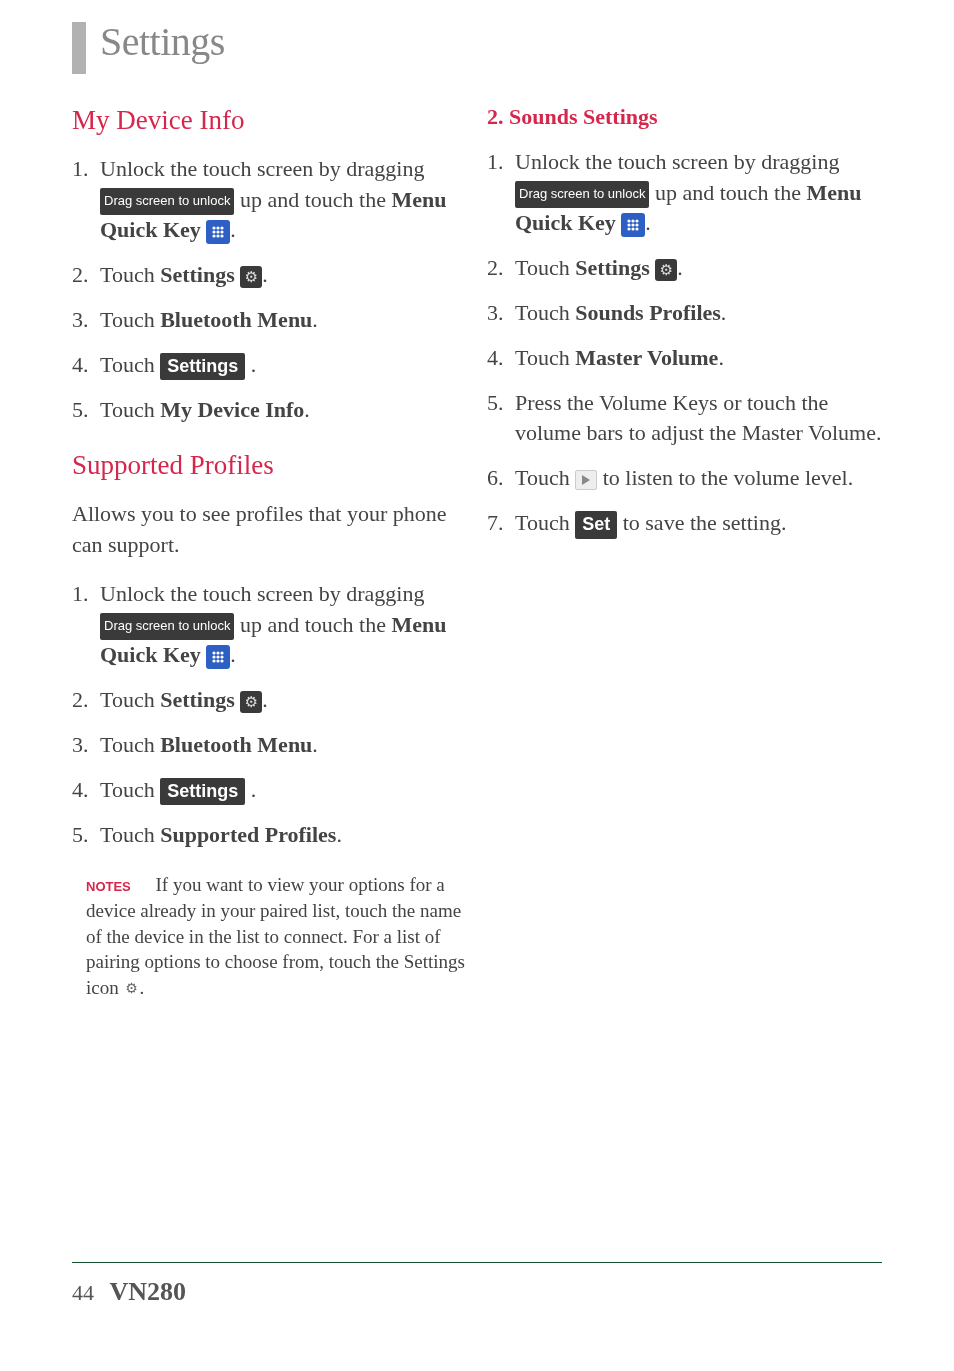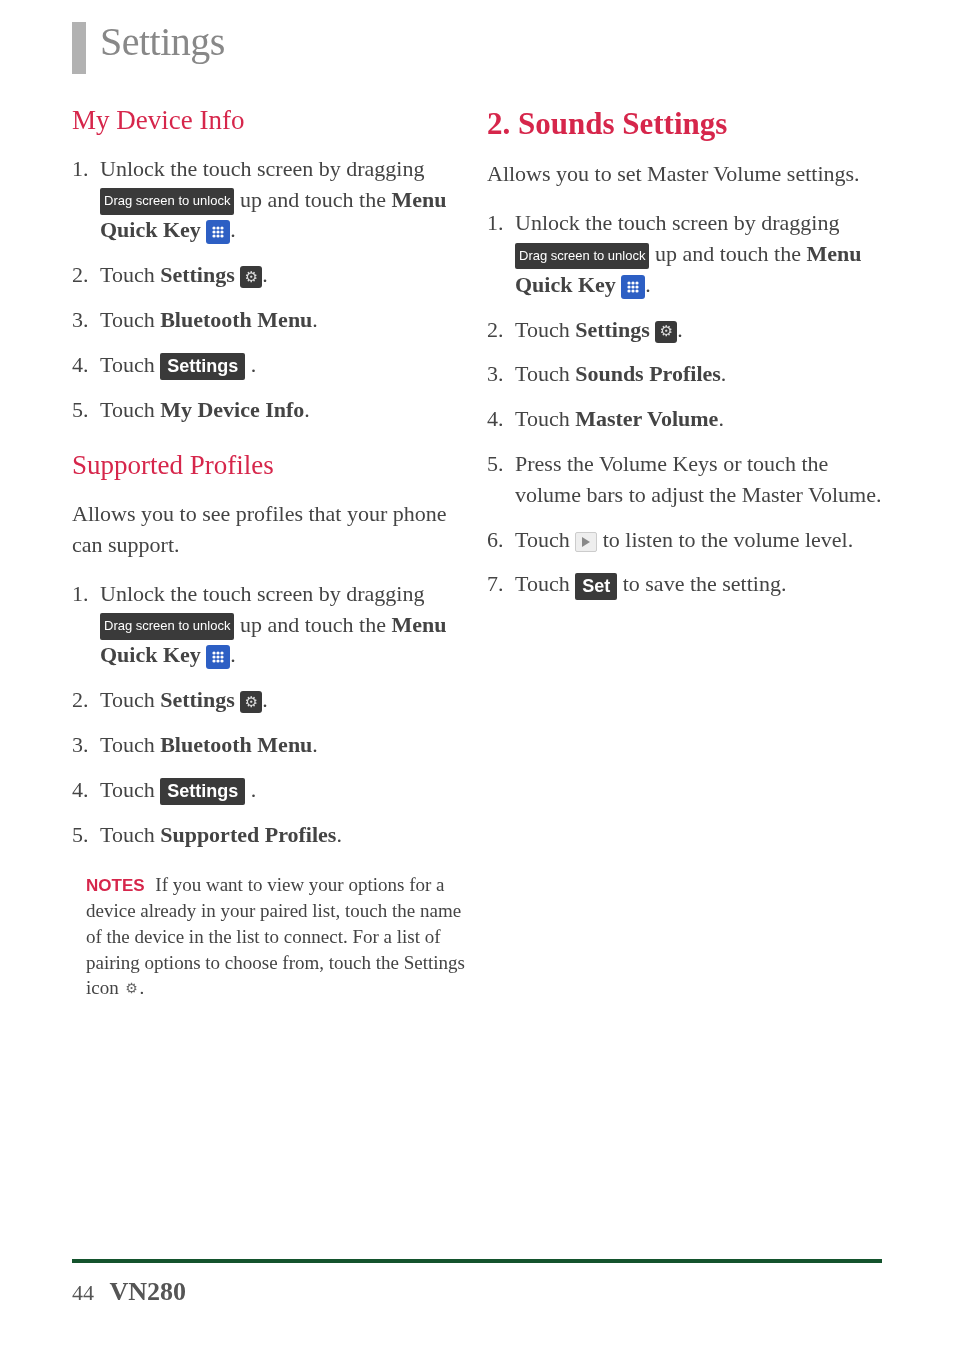--- a/index.html
+++ b/index.html
@@ -44,21 +44,21 @@
   }
   .h-red {
     color: #d6264b;
     font-size: 27px;
     font-weight: normal;
     margin-bottom: 14px;
     margin-top: 0;
   }
   .h-big {
     color: #d6264b;
-    font-size: 31px;
+    font-size: 22px;
     font-weight: bold;
     margin-bottom: 14px;
   }
   p.body {
     margin-bottom: 18px;
   }
   ol {
     list-style: none;
     padding: 0;
     margin: 0 0 22px 0;
@@ -144,29 +144,29 @@
   .notes-block {
     font-size: 19px;
     line-height: 1.35;
     margin-left: 14px;
     margin-top: 2px;
   }
   .notes-label {
     color: #d6264b;
     font-weight: bold;
     font-family: Arial, sans-serif;
-    font-size: 17px;
-    margin-right: 6px;
+    font-size: 13px;
+    margin-right: 20px;
   }
   .footer {
     position: absolute;
     left: 72px;
     right: 72px;
     bottom: 64px;
-    border-top: 4px solid #14532d;
+    border-top: 1px solid #14532d;
     padding-top: 14px;
     font-size: 22px;
     color: #555;
   }
   .footer .model {
     font-weight: bold;
     font-size: 26px;
     margin-left: 10px;
   }
 </style>
@@ -298,21 +298,20 @@
       <div class="notes-block">
         <span class="notes-label">NOTES</span>
         <span>If you want to view your options for a device already in your paired list, touch the name of the device in the list to connect. For a list of pairing options to choose from, touch the Settings icon </span>
         <span class="icon-gear-sm">⚙</span>.
       </div>
     </div>
 
     <div class="col">
       <h2 class="h-big">2. Sounds Settings</h2>
 
-      <p class="body">Allows you to set Master Volume settings.</p>
 
       <ol>
         <li>
           <span class="num">1.</span>
           <span class="txt">
             <span>Unlock the touch screen by dragging </span>
             <span class="badge-dark">Drag screen to unlock</span>
             <span> up and touch the </span>
             <span class="bold">Menu Quick Key</span>
             <span class="icon-grid">

